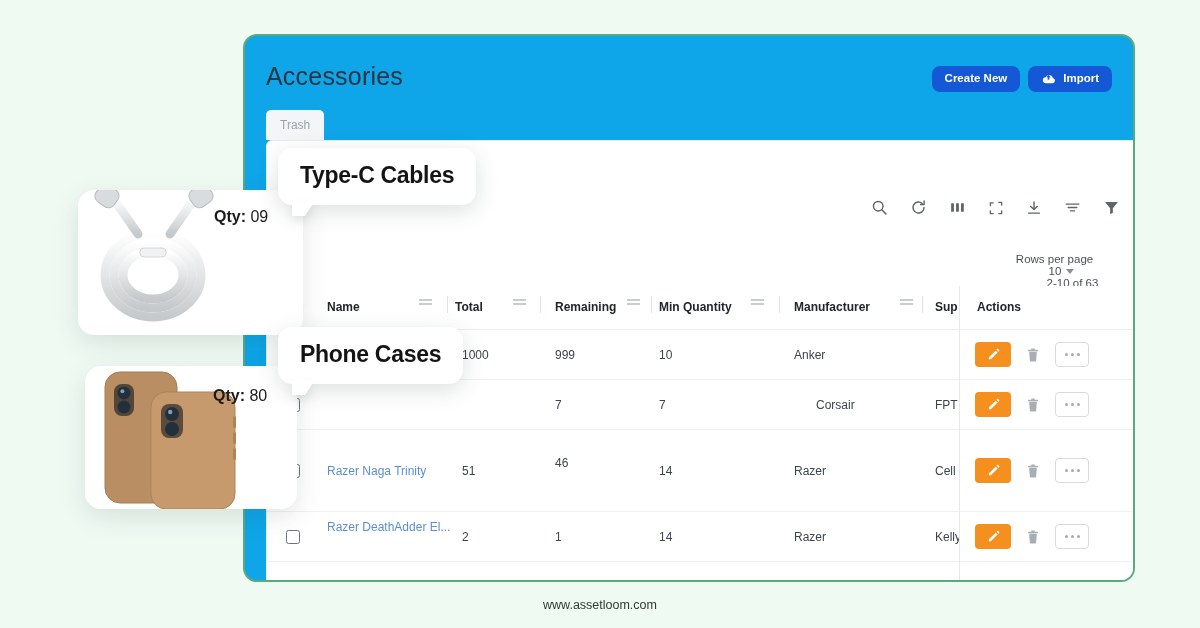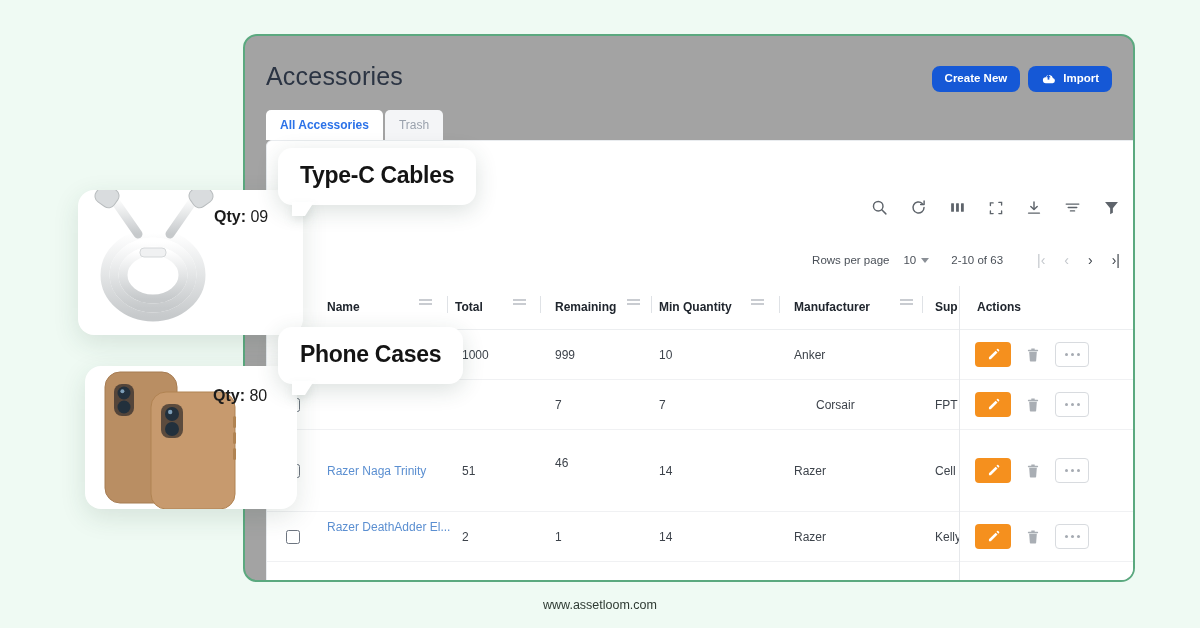--- a/index.html
+++ b/index.html
@@ -13,21 +13,21 @@
     position: relative;
   }
 
   
   .app-window {
     position: absolute;
     left: 243px;
     top: 34px;
     width: 892px;
     height: 548px;
-    background: #a3a3a3;
+    background: #0ea5e9;
     border: 2px solid #5ba97f;
     border-radius: 14px;
     overflow: hidden;
   }
   .app-inner {
     position: absolute;
     inset: 0;
     overflow: hidden;
   }
 
@@ -111,20 +111,21 @@
 
   .pagination {
     position: absolute;
     right: 22px;
     top: 112px;
     display: flex;
     align-items: center;
     font-size: 11.5px;
     color: #4a5058;
     white-space: nowrap;
+    flex-direction: column;
   }
   .pg-label { margin-right: 14px; }
   .pg-size { font-weight: normal; }
   .pg-caret {
     display: inline-block;
     margin-left: 5px;
     border-left: 4px solid transparent;
     border-right: 4px solid transparent;
     border-top: 5px solid #8a8f96;
     vertical-align: middle;
@@ -326,21 +327,20 @@
           <path d="M19 7.5A6 6 0 0 0 7.6 6 4.8 4.8 0 0 0 8 15.6h10.6A4.1 4.1 0 0 0 19 7.5z"></path>
           <rect x="10.6" y="4" width="2.8" height="6" fill="#1558d6"></rect>
           <path d="M12 2.2 15.4 6H8.6z" fill="#1558d6"></path>
         </svg>
       </span>
       <span>Import</span>
     </button>
   </div>
 
   <div class="tabs">
-    <div class="tab active">All Accessories</div>
     <div class="tab inactive">Trash</div>
   </div>
 
   <div class="data-card">
 
     <div class="toolbar">
       <span class="tb-icon">
         <svg width="17" height="17" viewBox="0 0 20 20" fill="none" stroke="#5e646b" stroke-width="1.7">
           <circle cx="8.5" cy="8.5" r="5.6"></circle>
               <line x1="12.7" y1="12.7" x2="17.5" y2="17.5" stroke-linecap="round"></line>

